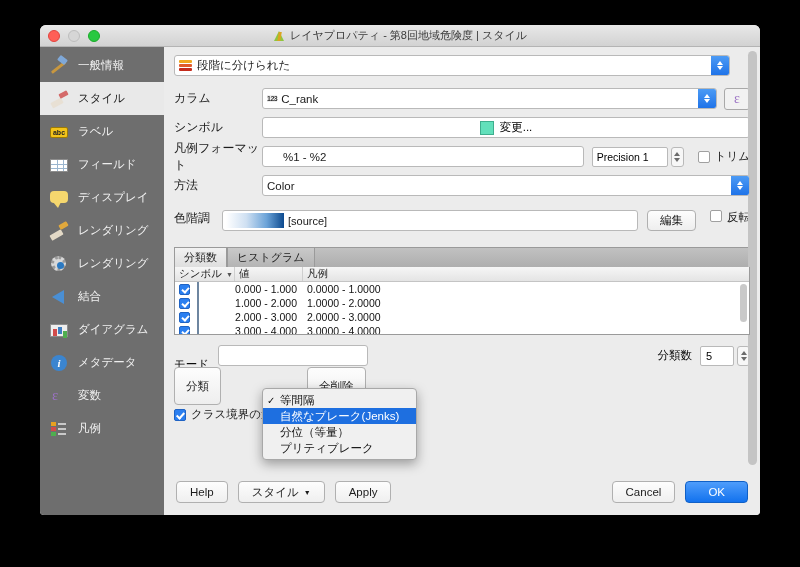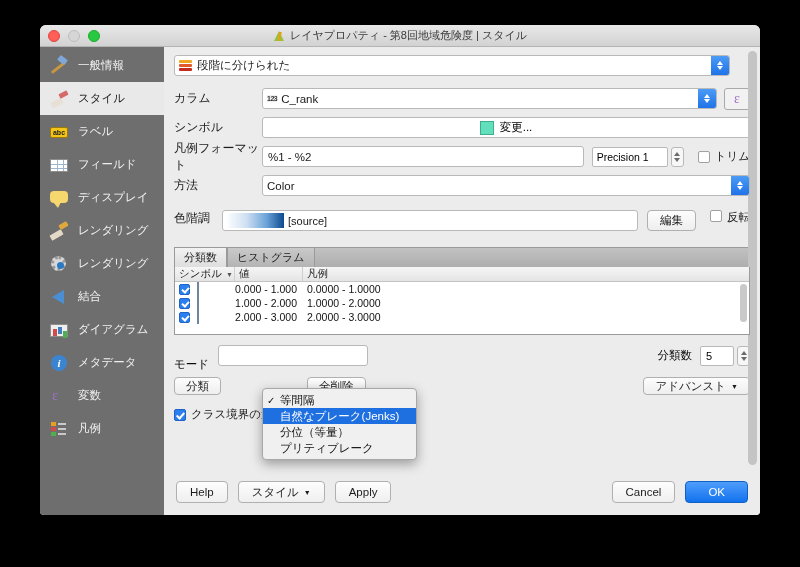--- a/index.html
+++ b/index.html
@@ -104,21 +104,21 @@
   .combo .arrows i.up { border-bottom: 4px solid #fff; }
   .combo .arrows i.dn { border-top: 4px solid #fff; }
   .graduated-ico { width: 13px; height: 13px; margin-right: 5px; position: relative; flex: none; }
   .graduated-ico:before { content:""; position:absolute; left:0; top:1px; width:13px; height:3px; background:#f0a71e; box-shadow:0 4px 0 #e05a2b, 0 8px 0 #c42b1c; border-radius:1px;}
 
   .form { margin-top: 12px; }
   .frow { display: flex; align-items: center; height: 21px; margin-bottom: 8px; }
   .flabel { width: 88px; font-size: 12px; color: #1c1c1c; flex: none; }
   .ftext {
     flex: 1; height: 21px; background: #fff; border: 1px solid #b9b9b9; border-radius: 3px;
-    font-size: 11.5px; color: #1a1a1a; display: flex; align-items: center; padding-left: 5px;
+    font-size: 11.5px; color: #1a1a1a; display: flex; align-items: center; padding-left: 20px;
   }
   .field-combo { flex: 1; position: relative; }
   .num-badge { font-size: 7px; font-weight: bold; background: #eee; color: #333; margin-right: 4px; letter-spacing: -0.5px; }
   .eps-btn {
     width: 26px; height: 22px; margin-left: 7px; flex: none;
     background: #f2f2f2; border: 1px solid #a9a9a9; border-radius: 3px;
     color: #9b72c4; font-size: 14px; font-family: "Liberation Serif", serif;
     display: flex; align-items: center; justify-content: center;
   }
   .symbol-box {
@@ -179,21 +179,21 @@
   .td-leg { flex: 1; padding-left: 4px; }
   .tbl-scroll { position: absolute; right: 2px; top: 17px; width: 7px; height: 38px; background: #c9c9c9; border-radius: 4px; }
 
   .mode-row { display: flex; align-items: center; margin-top: 10px; height: 21px; }
   .mode-label { font-size: 11.5px; width: 44px; flex: none; margin-top: 18px; }
   .mode-combo { width: 150px; height: 21px; background: #fff; border: 1px solid #b9b9b9; border-radius: 3px; position: relative; }
   .cls-label { font-size: 11.5px; margin-left: auto; }
   .cls-box { width: 34px; height: 20px; background: #fff; border: 1px solid #b9b9b9; border-radius: 2px; font-size: 11px; display: flex; align-items: center; padding-left: 5px; margin-left: 8px; }
 
   .btn-row { display: flex; align-items: center; margin-top: 9px; height: 22px; }
-  .g-btn { height: 18px; padding: 0 11px; background: linear-gradient(#fdfdfd,#eeeeee); border: 1px solid #b0b0b0; border-radius: 4px; font-size: 11.5px; display: flex; align-items: center; color: #1c1c1c; }
+  .g-btn { height: 38px; padding: 0 11px; background: linear-gradient(#fdfdfd,#eeeeee); border: 1px solid #b0b0b0; border-radius: 4px; font-size: 11.5px; display: flex; align-items: center; color: #1c1c1c; }
   .adv-btn { margin-left: auto; }
   .caret { margin-left: 5px; font-size: 7px; }
   .link-row { display: flex; align-items: center; margin-top: 10px; }
 
   
   .menu {
     position: absolute; left: 222px; top: 363px; width: 155px;
     background: #f0f0f0; border: 1px solid #a8a8a8; border-radius: 4px;
     box-shadow: 0 4px 12px rgba(0,0,0,0.35);
     padding: 3px 0; z-index: 40;
@@ -412,43 +412,47 @@
             <span class="td-leg">1.0000 - 2.0000</span>
           </div>
           <div class="trow">
             <span class="td-chk">
                 <span class="mini-chk"></span>
               </span>
             <span class="td-sw"><span class="sw" style="background:#8cb9dd"></span></span>
             <span class="td-val">2.000 - 3.000</span>
             <span class="td-leg">2.0000 - 3.0000</span>
           </div>
+          <div class="trow">
+            <span class="td-chk">
+                <span class="mini-chk"></span>
+              </span>
+            <span class="td-sw"><span class="sw" style="background:#3d83bd"></span></span>
+            <span class="td-val">3.000 - 4.000</span>
+            <span class="td-leg">3.0000 - 4.0000</span>
+          </div>
           <div class="tbl-scroll"></div>
         </div>
 
         <div class="mode-row">
           <span class="mode-label">モード</span>
           <div class="mode-combo">
             <span class="arrows"><i class="up"></i><i class="dn"></i></span>
           </div>
           <span class="cls-label">分類数</span>
           <div class="cls-box">5</div>
           <div class="stepper">
               <i class="up"></i>
               <i class="dn"></i>
             </div>
         </div>
 
         <div class="btn-row">
           <div class="g-btn">分類</div>
           <div class="g-btn" style="margin-left:86px">全削除</div>
-          <div class="g-btn adv-btn">
-            <span>アドバンスト</span>
-            <span class="caret">▼</span>
-          </div>
         </div>
 
         <div class="link-row">
           <span class="cbox on"></span>
           <span class="chk-label">クラス境界の連結</span>
         </div>
       </div>
     </div>
 
     <div class="menu">

